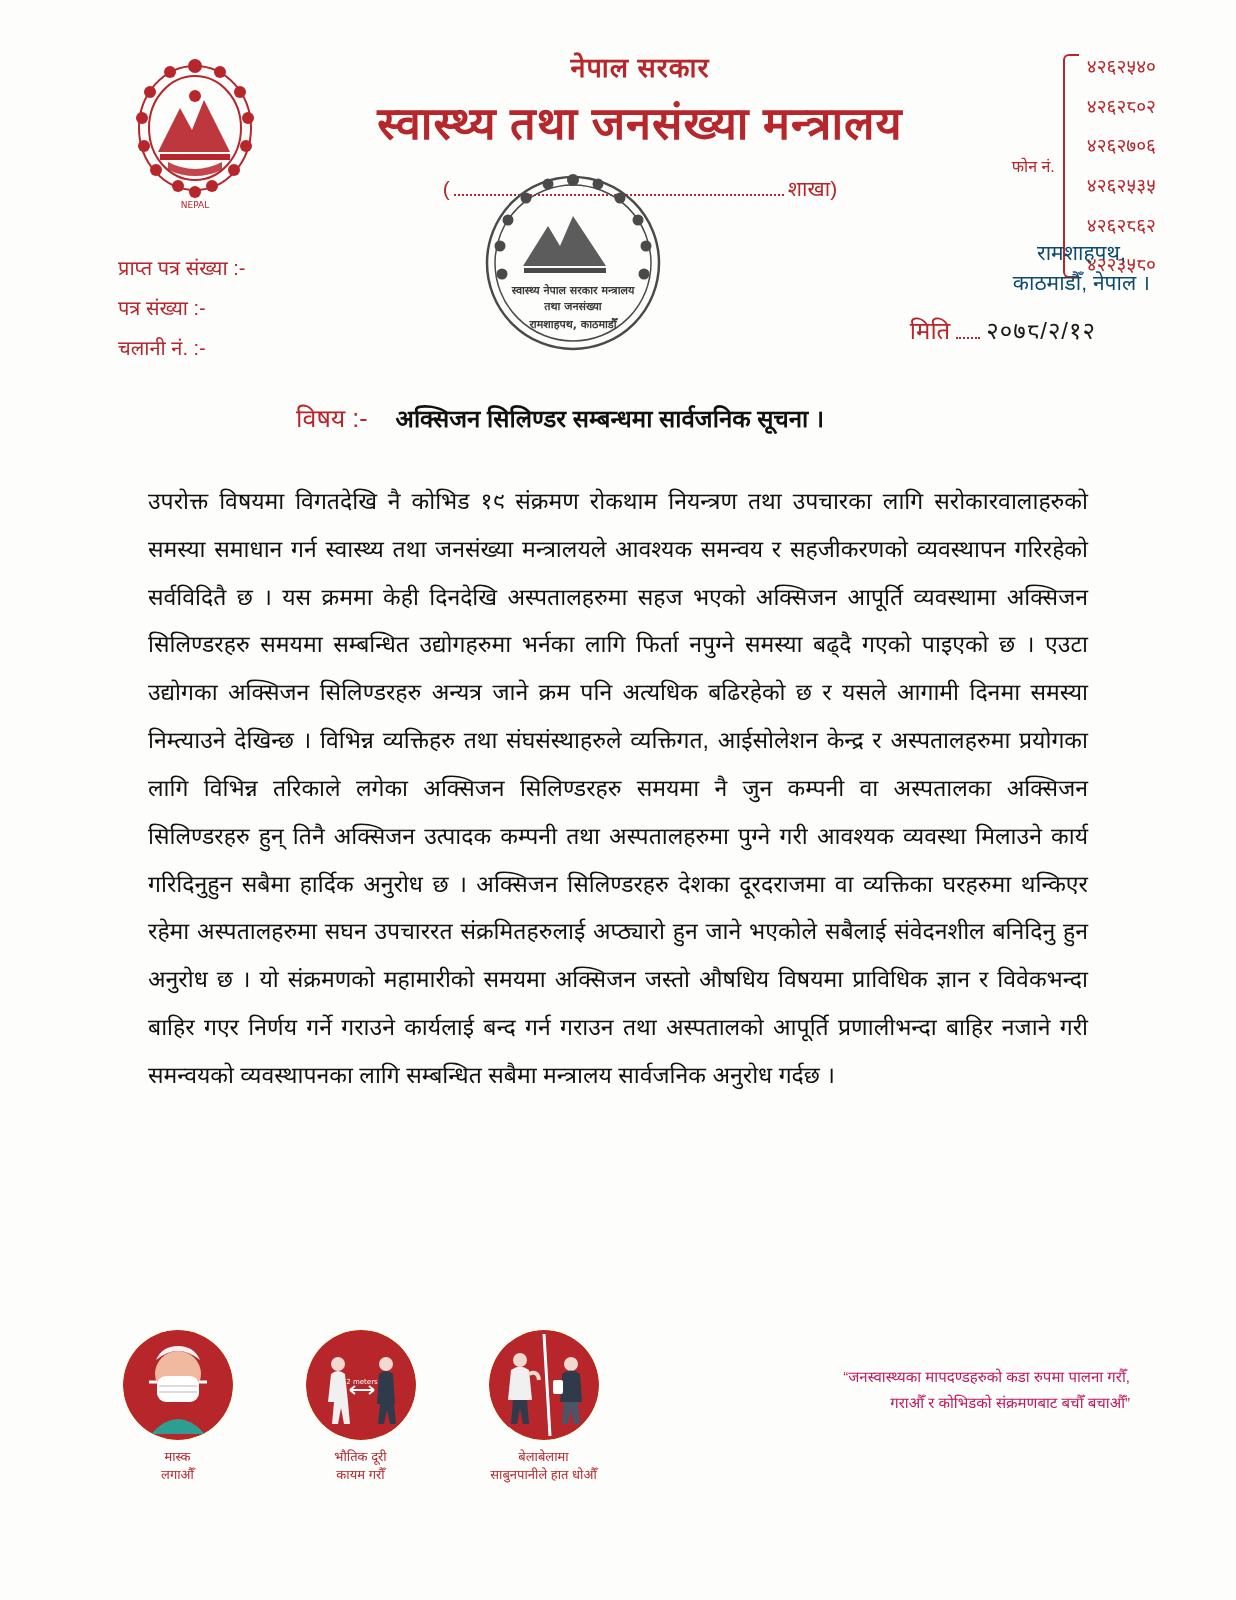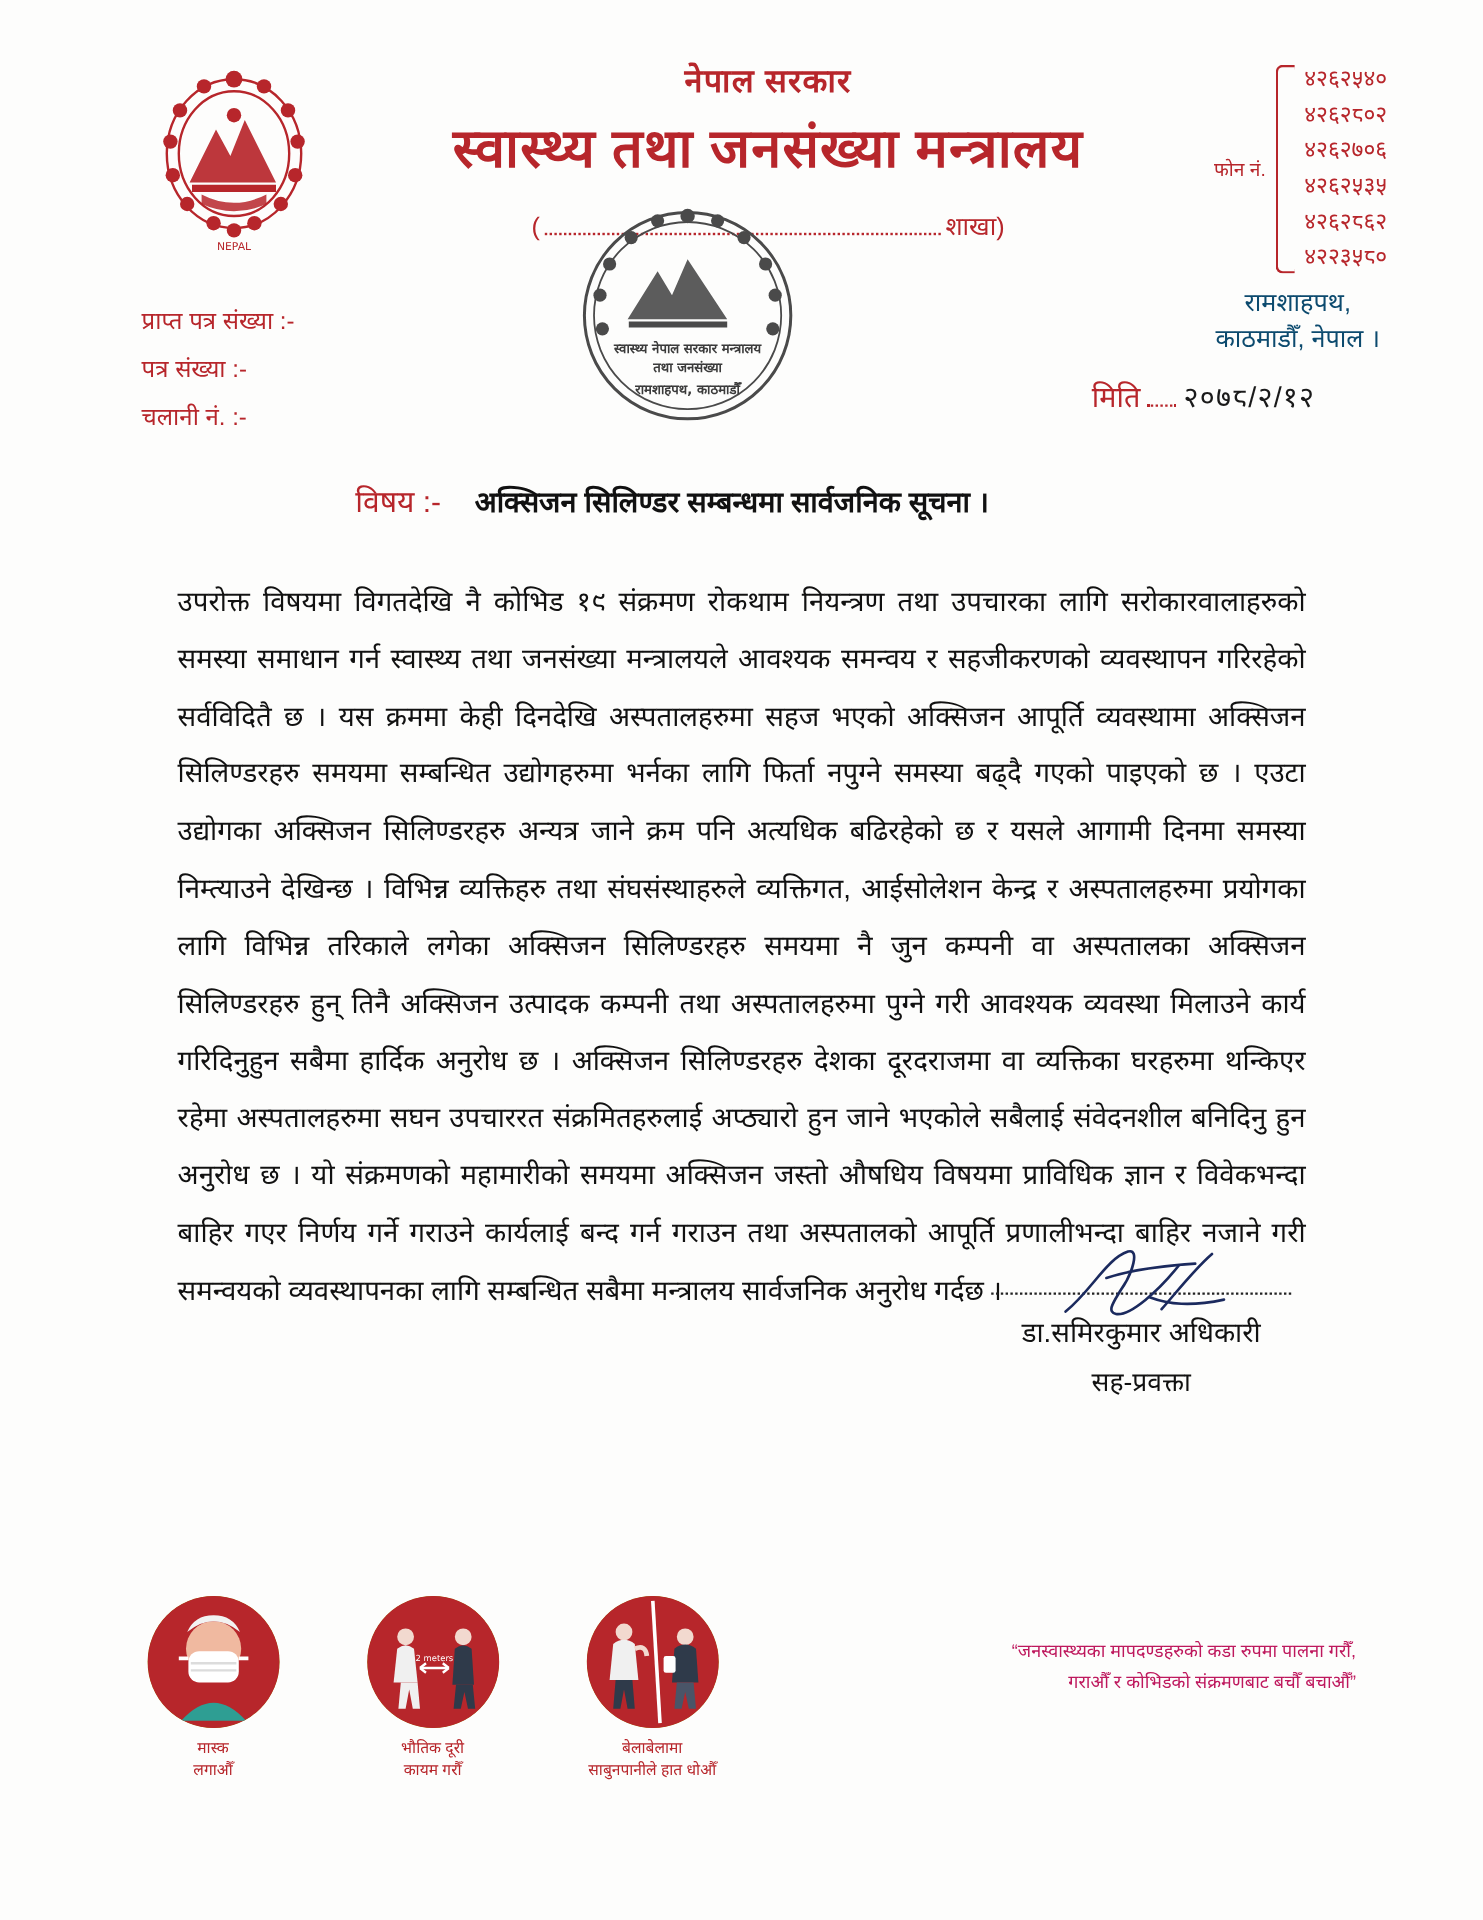--- a/index.html
+++ b/index.html
@@ -96,21 +96,21 @@
     width: 14px;
     align-self: stretch;
     border-left: 2px solid #b7262b;
     border-top: 2px solid #b7262b;
     border-bottom: 2px solid #b7262b;
     border-radius: 6px 0 0 6px;
   }
   .phone-numbers {
     display: flex;
     flex-direction: column;
-    gap: 4px;
+    gap: 14px;
     font-size: 19px;
     line-height: 1.35;
   }
 
   
   .address {
     position: absolute;
     right: 6px;
     top: 190px;
     text-align: center;
@@ -243,21 +243,21 @@
     left: 0;
     top: 0;
     display: flex;
     gap: 48px;
   }
   .icon-item { width: 135px; text-align: center; }
   .icon-circle {
     width: 110px;
     height: 110px;
     border-radius: 50%;
-    background: #a16207;
+    background: #fde047;
     margin: 0 auto;
     position: relative;
     overflow: hidden;
   }
   .icon-circle svg { width: 100%; height: 100%; display: block; }
   .icon-caption {
     margin-top: 8px;
     font-size: 13px;
     color: #b7262b;
     line-height: 1.35;
@@ -377,35 +377,20 @@
     </div>
   </div>
 
   <div class="subject">
     <span class="subject-label">विषय :-</span>
     <span class="subject-text">अक्सिजन सिलिण्डर सम्बन्धमा सार्वजनिक सूचना ।</span>
   </div>
 
   <div class="body-text">उपरोक्त विषयमा विगतदेखि नै कोभिड १९ संक्रमण रोकथाम नियन्त्रण तथा उपचारका लागि सरोकारवालाहरुको समस्या समाधान गर्न स्वास्थ्य तथा जनसंख्या मन्त्रालयले आवश्यक समन्वय र सहजीकरणको व्यवस्थापन गरिरहेको सर्वविदितै छ । यस क्रममा केही दिनदेखि अस्पतालहरुमा सहज भएको अक्सिजन आपूर्ति व्यवस्थामा अक्सिजन सिलिण्डरहरु समयमा सम्बन्धित उद्योगहरुमा भर्नका लागि फिर्ता नपुग्ने समस्या बढ्दै गएको पाइएको छ । एउटा उद्योगका अक्सिजन सिलिण्डरहरु अन्यत्र जाने क्रम पनि अत्यधिक बढिरहेको छ र यसले आगामी दिनमा समस्या निम्त्याउने देखिन्छ । विभिन्न व्यक्तिहरु तथा संघसंस्थाहरुले व्यक्तिगत, आईसोलेशन केन्द्र र अस्पतालहरुमा प्रयोगका लागि विभिन्न तरिकाले लगेका अक्सिजन सिलिण्डरहरु समयमा नै जुन कम्पनी वा अस्पतालका अक्सिजन सिलिण्डरहरु हुन् तिनै अक्सिजन उत्पादक कम्पनी तथा अस्पतालहरुमा पुग्ने गरी आवश्यक व्यवस्था मिलाउने कार्य गरिदिनुहुन सबैमा हार्दिक अनुरोध छ । अक्सिजन सिलिण्डरहरु देशका दूरदराजमा वा व्यक्तिका घरहरुमा थन्किएर रहेमा अस्पतालहरुमा सघन उपचाररत संक्रमितहरुलाई अप्ठ्यारो हुन जाने भएकोले सबैलाई संवेदनशील बनिदिनु हुन अनुरोध छ । यो संक्रमणको महामारीको समयमा अक्सिजन जस्तो औषधिय विषयमा प्राविधिक ज्ञान र विवेकभन्दा बाहिर गएर निर्णय गर्ने गराउने कार्यलाई बन्द गर्न गराउन तथा अस्पतालको आपूर्ति प्रणालीभन्दा बाहिर नजाने गरी समन्वयको व्यवस्थापनका लागि सम्बन्धित सबैमा मन्त्रालय सार्वजनिक अनुरोध गर्दछ ।</div>
 
-  <div class="sign-block">
-    <div class="sign-svg">
-      <svg viewBox="0 0 180 70" xmlns="http://www.w3.org/2000/svg">
-        <g fill="none" stroke="#1b2a5e" stroke-width="2.2" stroke-linecap="round">
-          <path d="M18 58 C40 40, 52 14, 70 8 C80 5, 74 26, 64 40 C58 50, 52 58, 60 60 C72 62, 96 40, 112 20"></path>
-          <path d="M52 30 C70 24, 96 20, 126 18"></path>
-          <path d="M98 56 C112 40, 126 22, 140 10"></path>
-          <path d="M88 46 C104 52, 122 54, 150 48"></path>
-        </g>
-      </svg>
-    </div>
-    <div class="sign-dots"></div>
-    <div class="sign-name">डा.समिरकुमार अधिकारी</div>
-    <div class="sign-title">सह-प्रवक्ता</div>
-  </div>
 
   <div class="footer">
 
     <div class="icon-set">
 
       <div class="icon-item">
         <div class="icon-circle">
           <svg viewBox="0 0 110 110" xmlns="http://www.w3.org/2000/svg">
             <circle cx="55" cy="55" r="55" fill="#b7262b"></circle>
             <path d="M28 104 q27 -30 54 0 z" fill="#2e9e93"></path>

